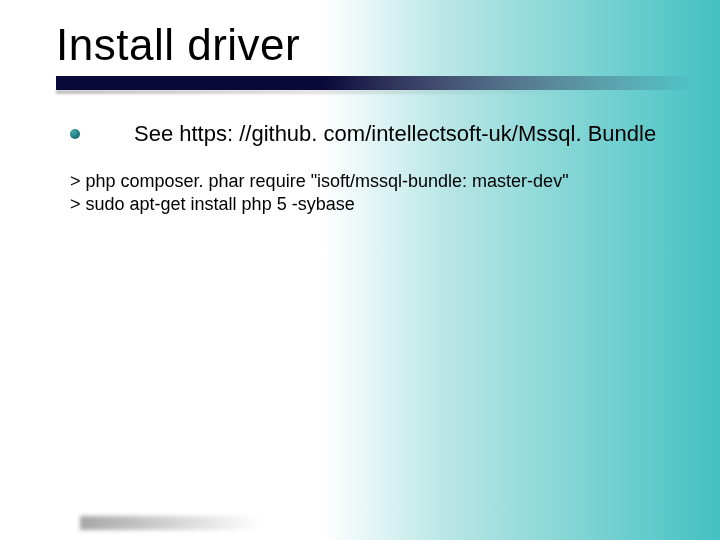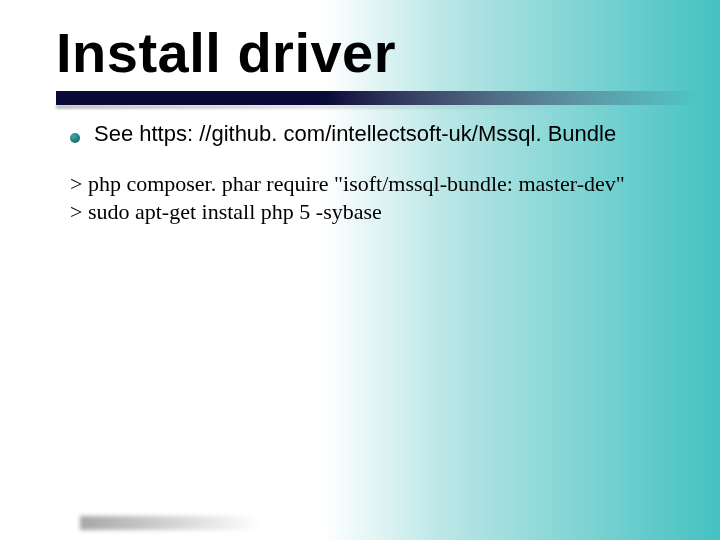--- a/index.html
+++ b/index.html
@@ -17,22 +17,22 @@
     height: 540px;
     background: linear-gradient(to right, #ffffff 0%, #ffffff 45%, #b9e6e6 62%, #44c1c1 100%);
   }
   .title-wrap {
     position: absolute;
     top: 20px;
     left: 56px;
     right: 40px;
   }
   .title {
-    font-size: 56px;
-    font-weight: 700;
+    font-size: 44px;
+    font-weight: 400;
     color: #000;
     margin: 0 0 6px 0;
     letter-spacing: 0.5px;
   }
   .underline-band {
     height: 14px;
     background: linear-gradient(to right, #0a0a3a 0%, #0a0a3a 42%, rgba(10,10,58,0) 100%);
     width: 640px;
     position: relative;
   }
@@ -50,41 +50,41 @@
     position: absolute;
     top: 120px;
     left: 70px;
     width: 600px;
     color: #000;
     font-size: 22px;
     line-height: 1.25;
   }
   .bullet-row {
     display: flex;
-    align-items: center;
+    align-items: flex-start;
     margin-bottom: 18px;
+    gap: 40px;
   }
   .bullet-dot {
     width: 10px;
     height: 10px;
     border-radius: 50%;
     background: radial-gradient(circle at 35% 30%, #3fa8a8, #0d5a5a);
     margin-top: 9px;
     margin-right: 14px;
     flex: 0 0 auto;
   }
   .bullet-text {
     flex: 1 1 auto;
   }
   .code-block {
     margin: 22px 0 26px 0;
-    font-size: 22px;
+    font-size: 18px;
     line-height: 1.3;
     white-space: pre-wrap;
-    font-family: Liberation Serif, serif;
   }
   .footer-shadow {
     position: absolute;
     left: 80px;
     bottom: 10px;
     width: 180px;
     height: 14px;
     background: linear-gradient(to right, rgba(0,0,0,0.35), rgba(0,0,0,0));
     filter: blur(2px);
   }

